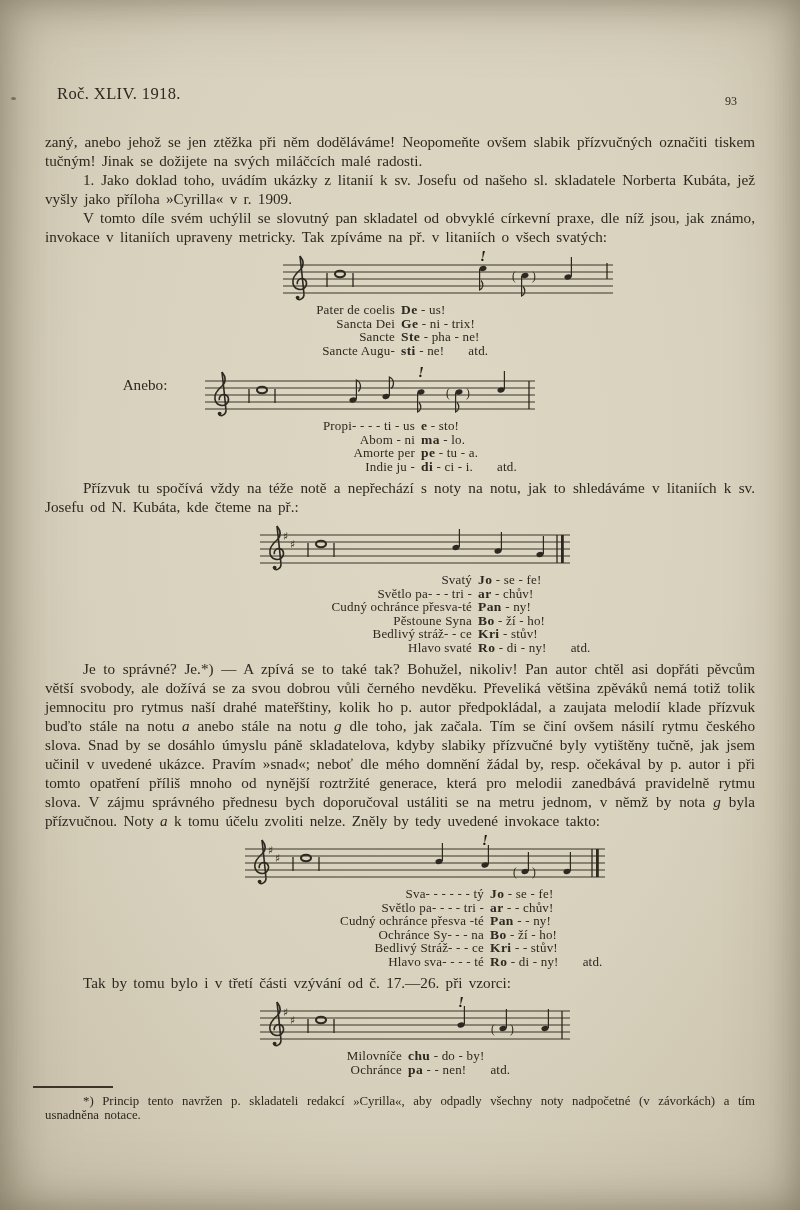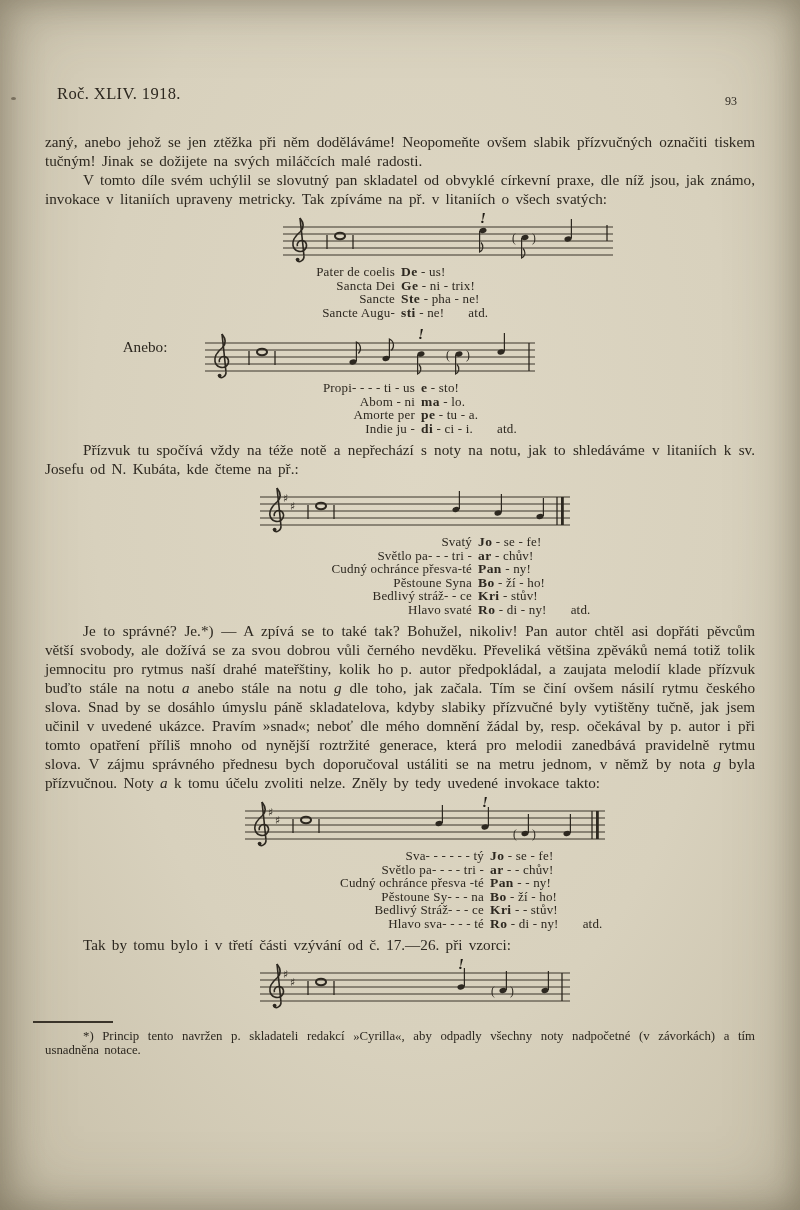--- a/index.html
+++ b/index.html
@@ -66,20 +66,21 @@
   </svg>
 
   <div class="content">
 
     <div class="page-header">
       <span class="vol">Roč. XLIV. 1918.</span>
       <span class="pgnum">93</span>
     </div>
 
     <p class="noindent">zaný, anebo jehož se jen ztěžka při něm doděláváme! Neopomeňte ovšem slabik přízvučných označiti tiskem tučným! Jinak se dožijete na svých miláčcích malé radosti.</p>
+    <p>1. Jako doklad toho, uvádím ukázky z litanií k sv. Josefu od našeho sl. skladatele Norberta Kubáta, jež vyšly jako příloha »Cyrilla« v r. 1909.</p>
     <p>V tomto díle svém uchýlil se slovutný pan skladatel od obvyklé církevní praxe, dle níž jsou, jak známo, invokace v litaniích upraveny metricky. Tak zpíváme na př. v litaniích o všech svatých:</p>
 
     <div class="music-block" style="margin-left:238px;--lyx:16px;">
       <svg class="staff" width="330" height="52" viewBox="0 0 330 52">
         <g>
           <line class="sl" x1="0" y1="14" x2="330" y2="14"></line>
             <line class="sl" x1="0" y1="21" x2="330" y2="21"></line>
           <line class="sl" x1="0" y1="28" x2="330" y2="28"></line>
             <line class="sl" x1="0" y1="35" x2="330" y2="35"></line>
           <line class="sl" x1="0" y1="42" x2="330" y2="42"></line>
@@ -308,21 +309,21 @@
             </span><span class="lyr-segs"><span class="b">Jo</span><span> - se - fe!</span></span></div>
           <div class="lyric-line"><span class="lyr-head">
               <span>Světlo pa</span>
               <span class="lyr-mid">- - - - tri -</span>
             </span><span class="lyr-segs"><span class="b">ar</span><span> - - chův!</span></span></div>
           <div class="lyric-line"><span class="lyr-head">
               <span>Cudný ochránce přesva -</span>
               <span class="lyr-mid">té</span>
             </span><span class="lyr-segs"><span class="b">Pan</span><span> - - ny!</span></span></div>
           <div class="lyric-line"><span class="lyr-head">
-              <span>Pěstoune Sy</span>
+              <span>Ochránce Sy</span>
               <span class="lyr-mid">- - - na</span>
             </span><span class="lyr-segs"><span class="b">Bo</span><span> - ží - ho!</span></span></div>
           <div class="lyric-line"><span class="lyr-head">
               <span>Bedlivý Stráž</span>
               <span class="lyr-mid">- - - ce</span>
             </span><span class="lyr-segs"><span class="b">Kri</span><span> - - stův!</span></span></div>
           <div class="lyric-line"><span class="lyr-head">
               <span>Hlavo sva</span>
               <span class="lyr-mid">- - - - té</span>
             </span><span class="lyr-segs"><span class="b">Ro</span><span> - di - ny!</span><span class="tail">atd.</span></span></div>
@@ -362,20 +363,30 @@
             <ellipse class="nh" cx="243" cy="31.5" rx="3.6" ry="2.6" transform="rotate(-15 243 31.5)"></ellipse>
             <line class="stem" x1="246.4" y1="31" x2="246.4" y2="12"></line>
             <text class="paren" x="250" y="36">)</text>
           </g>
           <g>
             <ellipse class="nh" cx="285" cy="31.5" rx="3.6" ry="2.6" transform="rotate(-15 285 31.5)"></ellipse>
             <line class="stem" x1="288.4" y1="31" x2="288.4" y2="12"></line>
           </g>
           <line class="bar" x1="302" y1="14" x2="302" y2="42"></line>
         </svg>
+        <div class="lyrics" style="--head:108px;">
+            <div class="lyric-line"><span class="lyr-head">
+                <span>Milovníče</span>
+                <span class="lyr-mid"></span>
+              </span><span class="lyr-segs"><span class="b">chu</span><span> - do - by!</span></span></div>
+            <div class="lyric-line"><span class="lyr-head">
+                <span>Ochránce</span>
+                <span class="lyr-mid"></span>
+              </span><span class="lyr-segs"><span class="b">pa</span><span> - - nen!</span><span class="tail">atd.</span></span></div>
+          </div>
       </div>
     </div>
 
     <div class="footnote-area">
       <div class="footnote-rule"></div>
       <p class="footnote">*) Princip tento navržen p. skladateli redakcí »Cyrilla«, aby odpadly všechny noty nadpočetné (v závorkách) a tím usnadněna notace.</p>
     </div>
 
   </div>
 </div>

